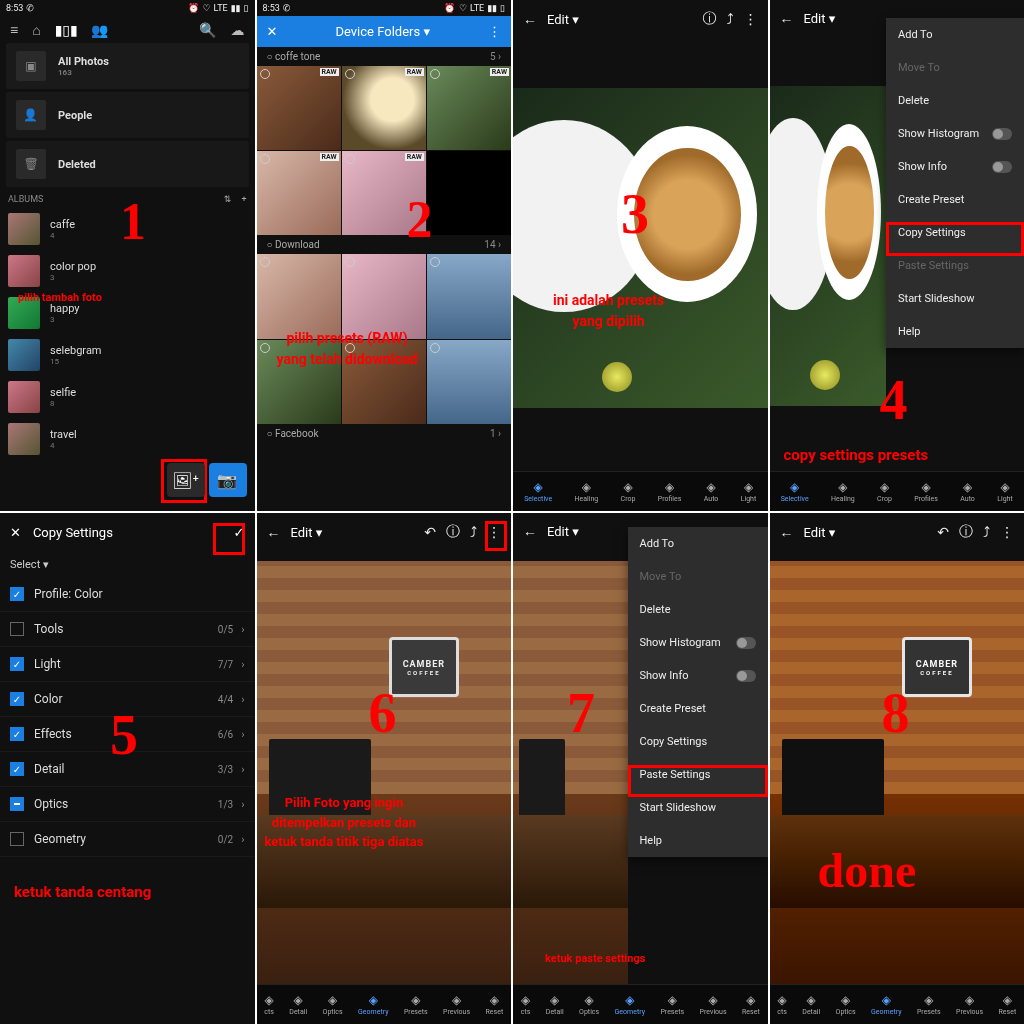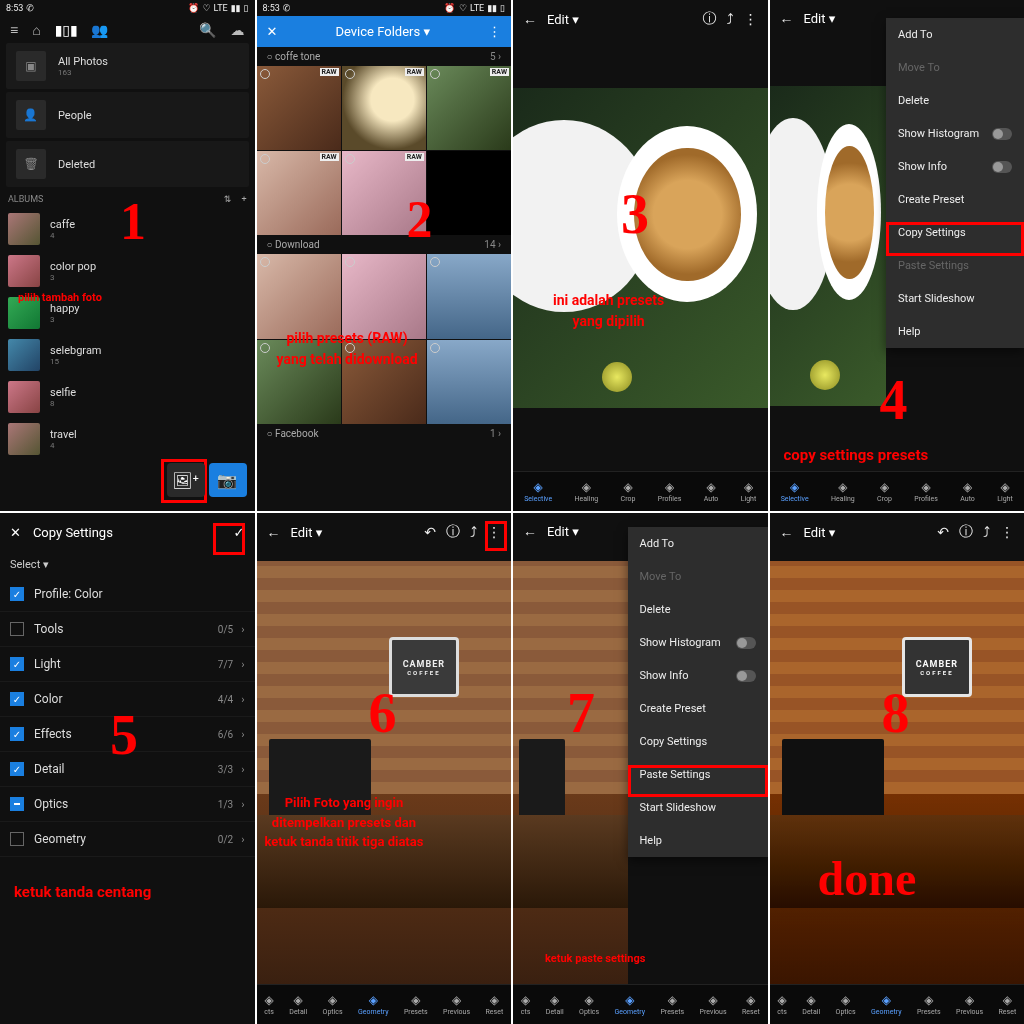--- a/index.html
+++ b/index.html
@@ -12,21 +12,21 @@
   .status .left, .status .right { display:flex; align-items:center; gap:3px; }
   .status .right span { font-size:9px; }
 
   
   .p1-top { display:flex; align-items:center; justify-content:space-between; padding:6px 10px 2px; }
   .p1-top .icons { display:flex; gap:14px; align-items:center; color:#bbb; }
   .p1-top .icons span { font-size:14px; }
   .p1-item { display:flex; align-items:center; gap:12px; padding:8px 10px; background:#1a1a1a; margin:3px 6px; border-radius:2px; }
   .p1-item.dark { background:#181818; }
   .p1-item .thumb { width:30px; height:30px; background:#2a2a2a; display:flex; align-items:center; justify-content:center; color:#888; font-size:12px; border-radius:2px; }
-  .p1-item .txt { display:flex; flex-direction:column; }
+  .p1-item .txt { display:flex; flex-direction:column;font-weight:bold; }
   .p1-item .txt .sub { font-size:8px; color:#777; }
   .alb-head { display:flex; justify-content:space-between; align-items:center; padding:4px 8px; font-size:9px; color:#888; text-transform:uppercase; }
   .alb-head .r { display:flex; gap:10px; color:#aaa; }
   .alb-item { display:flex; align-items:center; gap:10px; padding:5px 8px; }
   .alb-item .th { width:32px; height:32px; border-radius:2px; background:linear-gradient(135deg,#a77,#553); }
   .alb-item.green .th { background:linear-gradient(135deg,#3a5,#173); }
   .alb-item.blue .th { background:linear-gradient(135deg,#48a,#246); }
   .alb-item.pink .th { background:linear-gradient(135deg,#c78,#844); }
   .alb-item .txt .sub { font-size:8px; color:#777; }
   .redbox { position:absolute; border:3px solid #f00; }
@@ -607,16 +607,16 @@
         <div class="tool ">
          <span class="ic">◈</span>
           <span>Previous</span>
        </div>
         <div class="tool ">
          <span class="ic">◈</span>
           <span>Reset</span>
        </div>
       </div>
     <div class="bignum" style="top:168px; left:112px; font-size:56px">8</div>
-    <div class="redtxt" style="top:330px; left:48px; font-size:48px; font-family:Georgia,serif">done</div>
+    <div class="redtxt" style="top:322px; left:48px; font-size:48px; font-family:Georgia,serif">done</div>
   </div>
 
 </div>
 
 </body></html>

